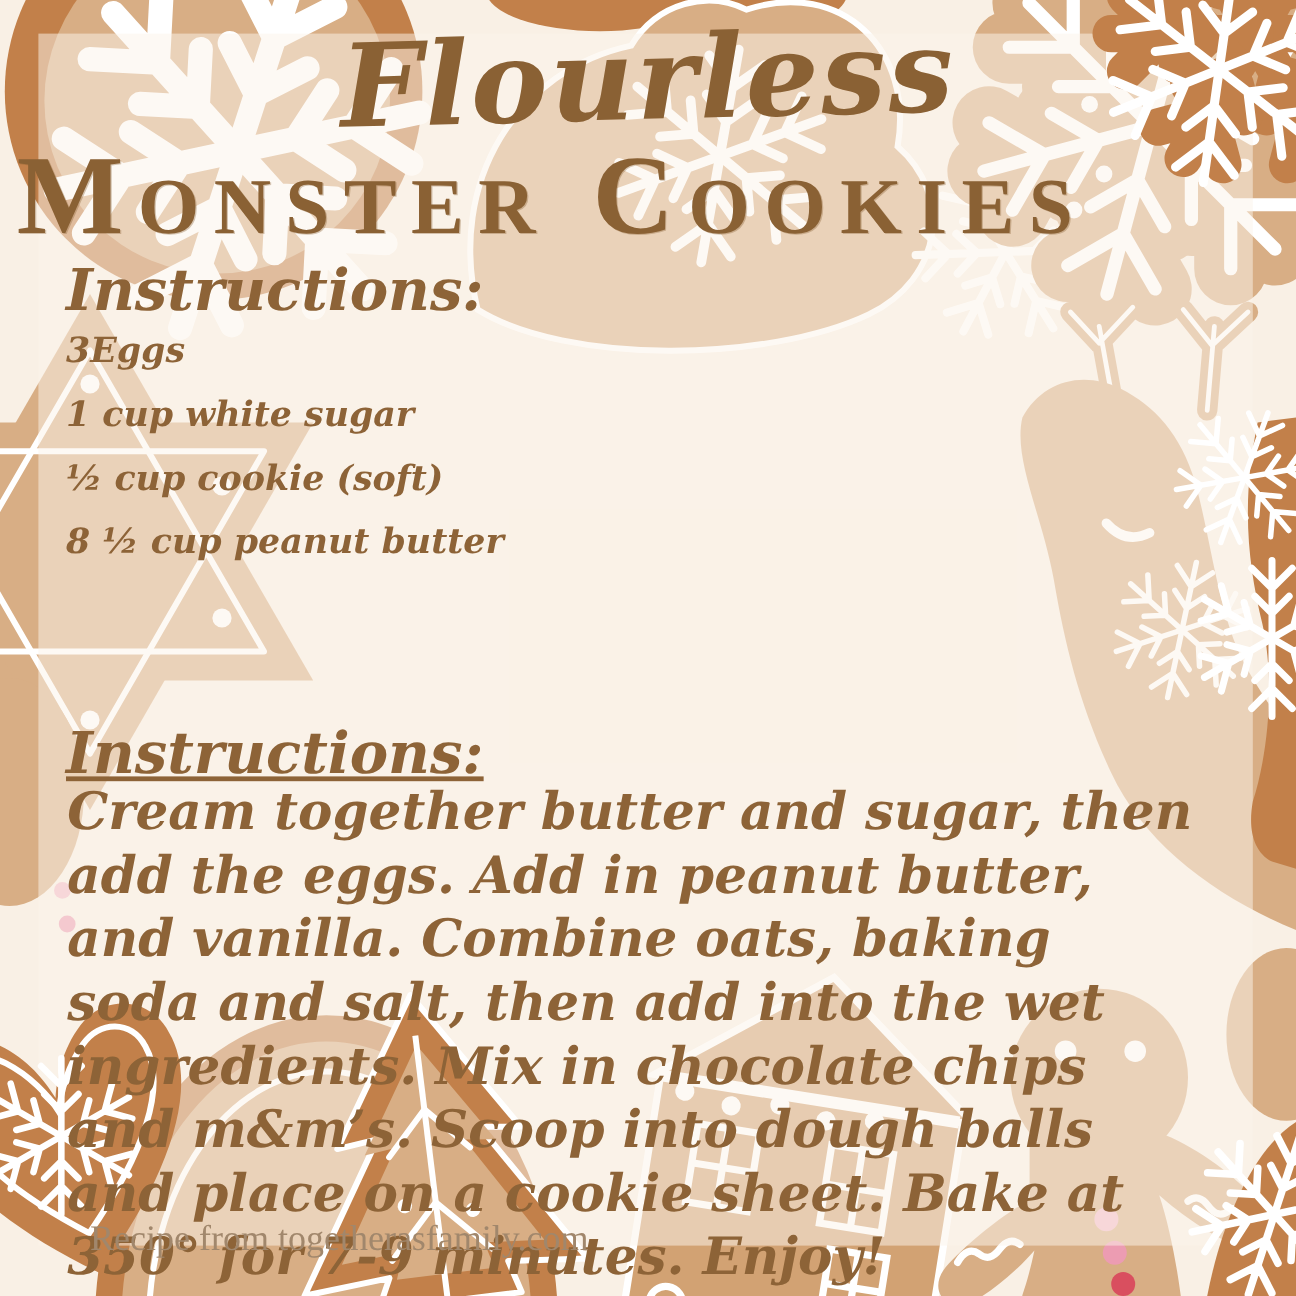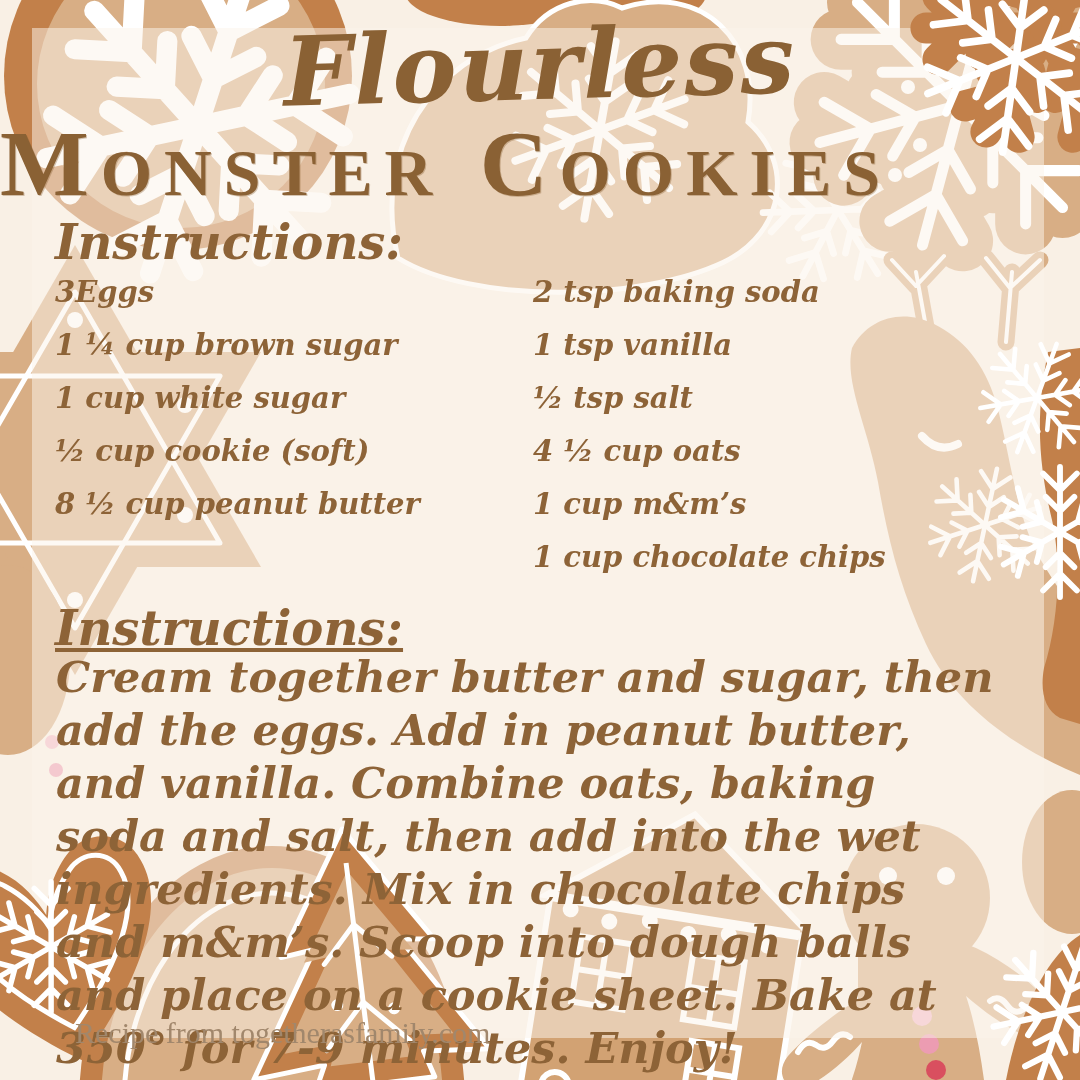--- a/index.html
+++ b/index.html
@@ -14,21 +14,21 @@
     background:rgba(251,243,233,0.52);
   }
   .content{position:absolute;left:0;top:0;width:1080px;height:1080px;}
   .script{font-style:italic;font-weight:700;color:#8d6337;}
   .title-script{
     position:absolute;left:0;top:16px;width:1080px;margin:0;text-align:center;
     font-size:96px;line-height:1.05;color:#8a6134;letter-spacing:2px;
     transform:rotate(-1.5deg);
   }
   .title-main{
-    position:absolute;left:0;top:116px;width:920px;margin:0;text-align:left;
+    position:absolute;left:0;top:116px;width:920px;margin:0;text-align:center;
     font-family:"Liberation Serif",serif;font-variant:small-caps;font-weight:700;
     font-size:94px;line-height:1.0;letter-spacing:12px;color:#8a6134;
     text-shadow:1px 1px 0 rgba(138,97,52,.35);
   }
   .ing-heading{position:absolute;left:55px;top:214px;font-size:48px;}
   .col{position:absolute;}
   .col-left{left:55px;top:266px;}
   .col-right{left:533px;top:266px;}
   .line{font-size:29px;line-height:53px;white-space:nowrap;}
   .ins-heading{position:absolute;left:55px;top:600px;font-size:48px;text-decoration:underline;}
@@ -199,33 +199,24 @@
   </svg>
 
   <div class="content">
     <h1 class="script title-script">Flourless</h1>
     <h2 class="title-main">Monster Cookies</h2>
 
     <div class="script ing-heading">Instructions:</div>
 
     <div class="col col-left">
       <div class="script line">3Eggs</div>
-      <div class="script line">1 ¼ cup brown sugar</div>
       <div class="script line">1 cup white sugar</div>
       <div class="script line">½ cup cookie (soft)</div>
       <div class="script line">8 ½ cup peanut butter</div>
     </div>
 
-    <div class="col col-right">
-      <div class="script line">2 tsp baking soda</div>
-      <div class="script line">1 tsp vanilla</div>
-      <div class="script line">½ tsp salt</div>
-      <div class="script line">4 ½ cup oats</div>
-      <div class="script line">1 cup m&amp;m’s</div>
-      <div class="script line">1 cup chocolate chips</div>
-    </div>
 
     <div class="script ins-heading">Instructions:</div>
     <p class="script ins-body">Cream together butter and sugar, then add the eggs. Add in peanut butter, and vanilla. Combine oats, baking soda and salt, then add into the wet ingredients. Mix in chocolate chips and m&amp;m’s. Scoop into dough balls and place on a cookie sheet. Bake at 350° for 7-9 minutes. Enjoy!</p>
 
     <div class="attribution">Recipe from togetherasfamily.com</div>
   </div>
 </div>
 
 </body></html>

